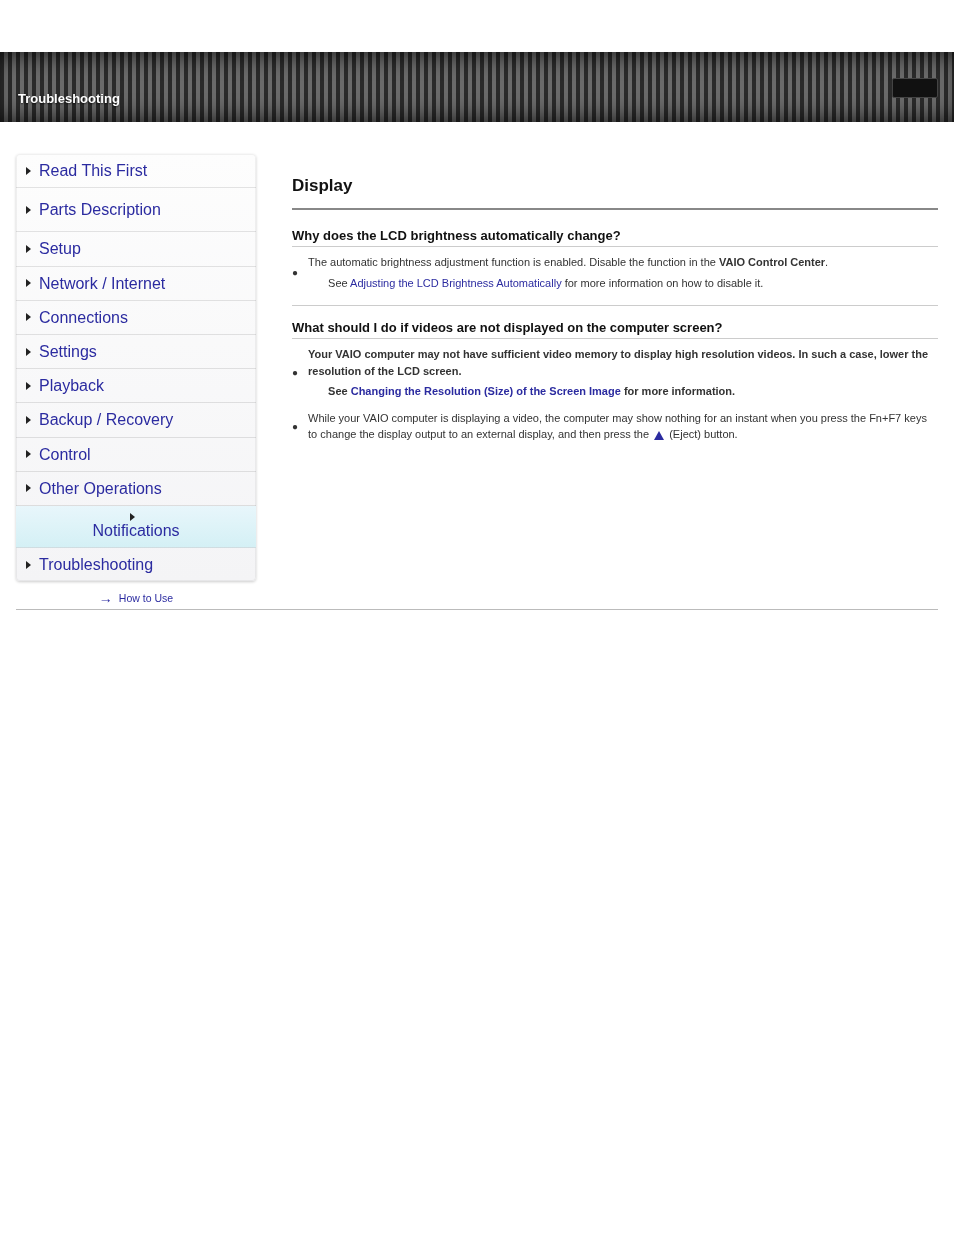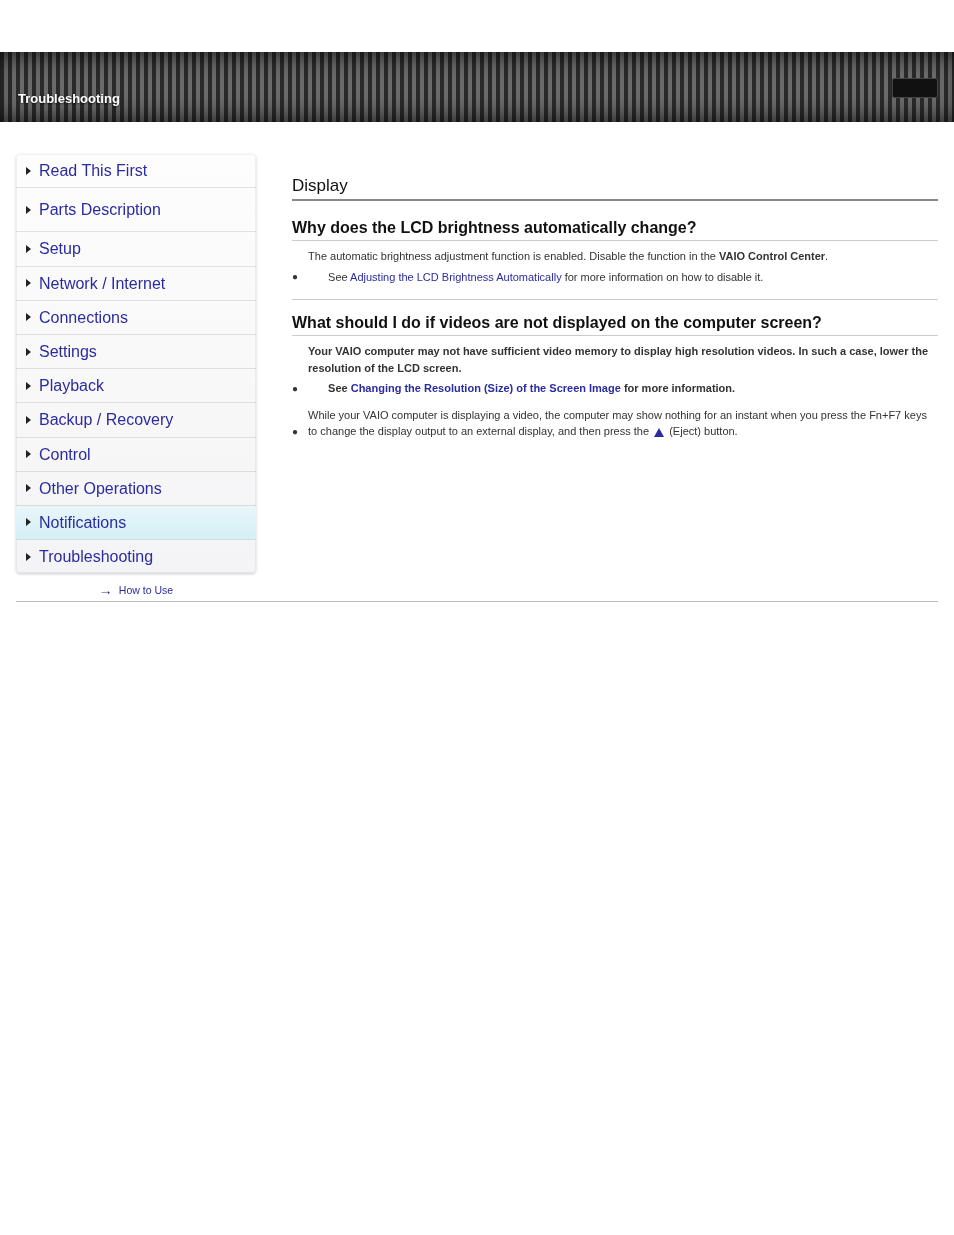--- a/index.html
+++ b/index.html
@@ -62,20 +62,21 @@
     border-bottom: 1px solid rgba(0,0,0,0.1);
     color: #2b2ba0;
     font-size: 16px;
     cursor: pointer;
     min-height: 30px;
   }
   .sidebar-item:last-child { border-bottom: none; }
   .sidebar-item.tall { padding: 12px 10px; }
   .sidebar-item.active {
     background: linear-gradient(#e8f6fb, #d4f0f5);
+    flex-direction: column;
   }
   .sidebar-item .chevron {
     width: 0; height: 0;
     border-top: 4px solid transparent;
     border-bottom: 4px solid transparent;
     border-left: 5px solid #222;
     margin-right: 8px;
     flex-shrink: 0;
   }
   .sidebar-item .label { line-height: 1.2; }
@@ -93,51 +94,51 @@
     color: #2b2ba0;
     font-size: 14px;
     line-height: 1;
   }
   .main {
     flex: 1;
     padding-top: 22px;
   }
   .main h2 {
     font-size: 17px;
-    font-weight: normal;
-    margin-bottom: 3px;
+    font-weight: bold;
+    margin-bottom: 12px;
     color: #111;
   }
   .hr-strong {
     border: none;
     border-top: 2px solid #888;
     margin-bottom: 18px;
   }
   .main h3 {
-    font-size: 16px;
+    font-size: 13px;
     font-weight: bold;
     color: #111;
     margin-bottom: 3px;
     border-bottom: 1px solid #ccc;
     padding-bottom: 3px;
   }
   .answer-block {
     padding: 4px 0 14px 0;
     border-bottom: 1px solid #ccc;
     margin-bottom: 14px;
     font-size: 11px;
     color: #333;
     line-height: 1.5;
   }
   .answer-block:last-of-type { border-bottom: none; margin-bottom: 4px; }
   ul { list-style: none; padding-left: 0; }
   li.bullet {
     display: flex;
     gap: 10px;
-    align-items: flex-end;
+    align-items: center;
   }
   li.bullet::before {
     content: "●";
     font-size: 10px;
     line-height: 1.6;
     flex-shrink: 0;
     margin-top: 1px;
   }
   .indent-more {
     display: block;

